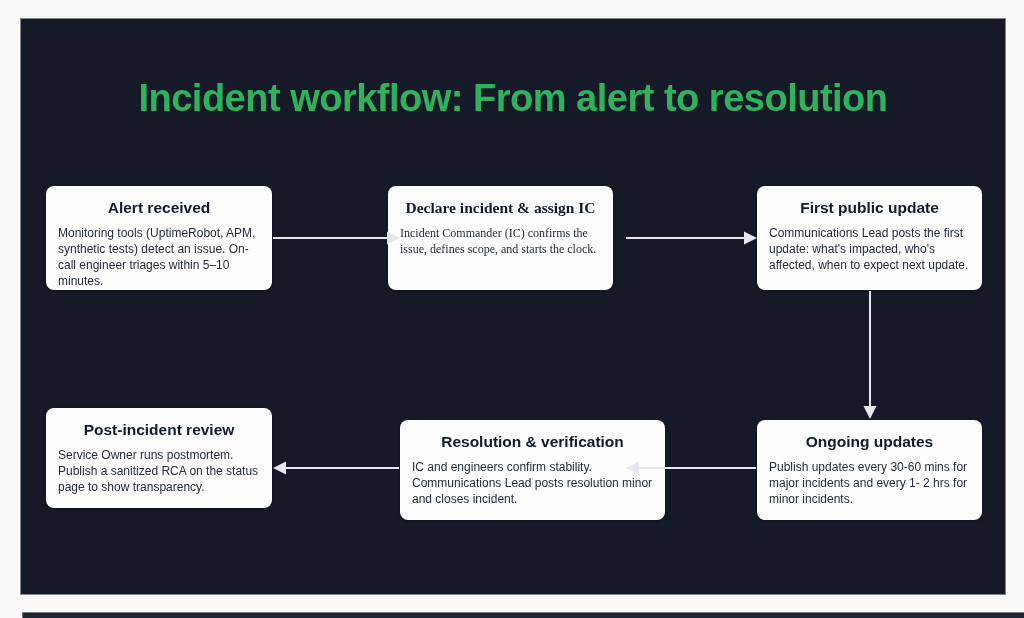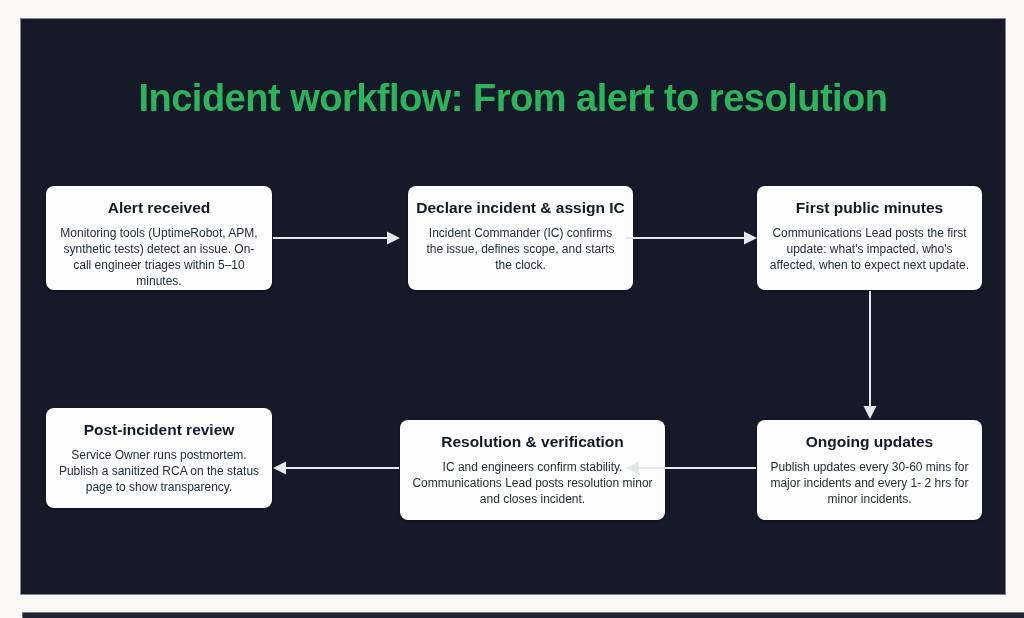--- a/index.html
+++ b/index.html
@@ -25,21 +25,20 @@
     color: var(--title-green, #2eb35c);
     font-size: 38px;
     font-weight: 700;
     letter-spacing: -0.5px;
   }
   .card {
     position: absolute;
     background: var(--card-bg, #fdfdfd);
     border-radius: 8px;
     padding: 13px 12px 10px 12px;
-    text-align: center;
     box-shadow: 0 1px 3px rgba(0,0,0,0.35);
     display: flex;
     flex-direction: column;
     align-items: center;
   }
   .card-title {
     color: var(--card-title-color, #111a2b);
     font-size: 15.5px;
     font-weight: 700;
     margin-bottom: 8px;
@@ -72,27 +71,27 @@
 
 <div class="panel">
   <h1 class="main-title">Incident workflow: From alert to resolution</h1>
 </div>
 
 <div class="card" style="left:46px; top:186px; width:226px; height:104px;">
   <div class="card-title">Alert received</div>
   <div class="card-body">Monitoring tools (UptimeRobot, APM, synthetic tests) detect an issue. On-call engineer triages within 5–10 minutes.</div>
 </div>
 
-<div class="card" style="left:408px; top:186px; width:225px; height:104px;">
+<div class="card" style="left:388px; top:186px; width:225px; height:104px;font-family:Liberation Serif, serif;">
   <div class="card-title">Declare incident &amp; assign IC</div>
   <div class="card-body">Incident Commander (IC) confirms the issue, defines scope, and starts the clock.</div>
 </div>
 
 <div class="card" style="left:757px; top:186px; width:225px; height:104px;">
-  <div class="card-title">First public minutes</div>
+  <div class="card-title">First public update</div>
   <div class="card-body">Communications Lead posts the first update: what's impacted, who's affected, when to expect next update.</div>
 </div>
 
 <div class="card" style="left:757px; top:420px; width:225px; height:100px;">
   <div class="card-title">Ongoing updates</div>
   <div class="card-body">Publish updates every 30-60 mins for major incidents and every 1- 2 hrs for minor incidents.</div>
 </div>
 
 <div class="card" style="left:400px; top:420px; width:265px; height:100px;">
   <div class="card-title">Resolution &amp; verification</div>

